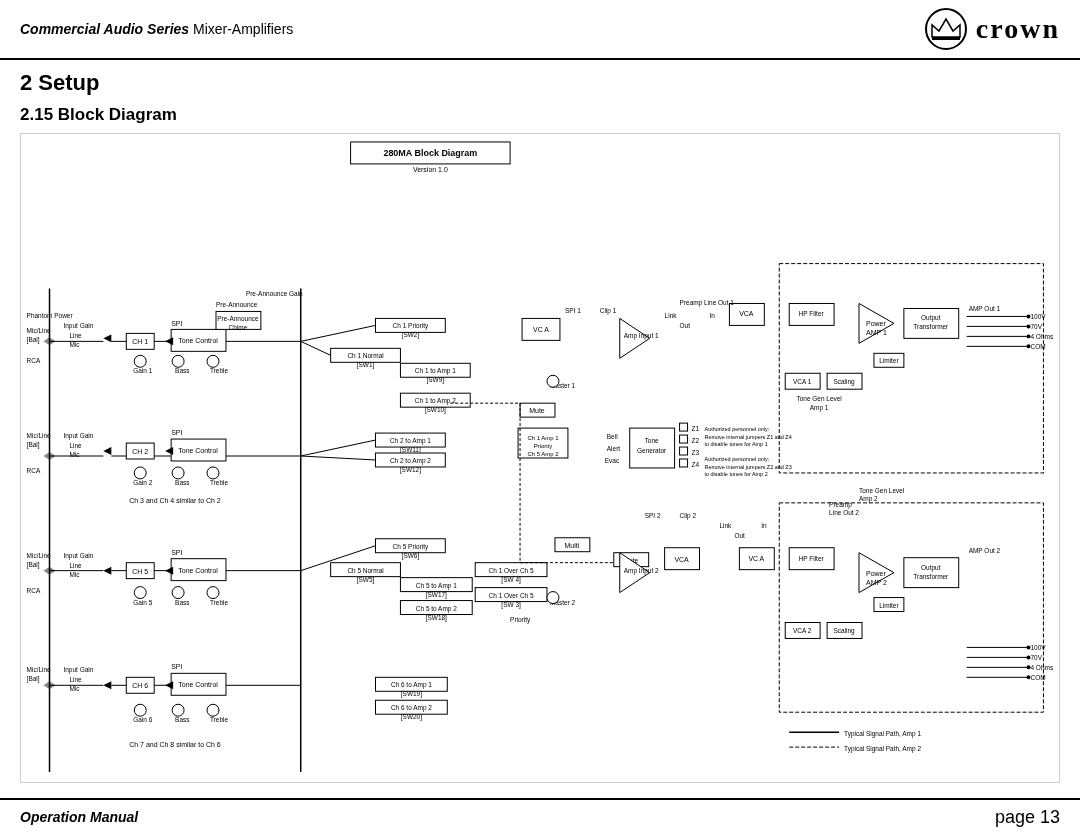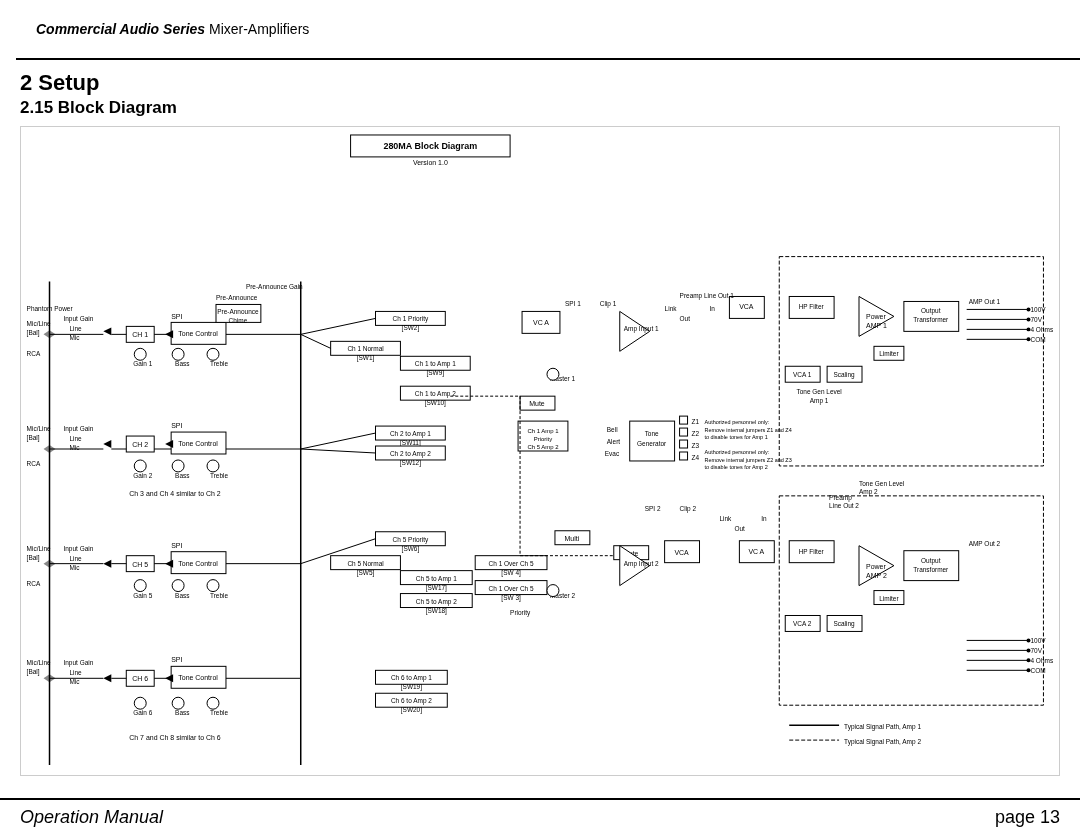--- a/index.html
+++ b/index.html
@@ -10,21 +10,21 @@
       font-family: Arial, Helvetica, sans-serif;
       font-size: 11px;
       color: #000;
       overflow: hidden;
       position: relative;
     }
 
     
     #header {
       position: absolute;
-      top: 0; left: 16px; right: 0;
+      top: 0; left: 0; right: 0;
       height: 60px;
       border-bottom: 2px solid #000;
       display: flex;
       align-items: center;
       justify-content: space-between;
       padding: 0 20px;
     }
     #header-title {
       font-size: 14px;
       color: #000;
@@ -56,41 +56,41 @@
       bottom: 0; left: 0; right: 0;
       height: 36px;
       border-top: 2px solid #000;
       display: flex;
       align-items: center;
       justify-content: space-between;
       padding: 0 20px;
     }
     #footer-left {
       font-style: italic;
-      font-weight: normal;
-      font-size: 18px;
+      font-weight: bold;
+      font-size: 14px;
     }
     #footer-right {
       font-size: 18px;
     }
 
     
     #main {
       position: absolute;
       top: 60px;
       bottom: 36px;
       left: 0; right: 0;
       padding: 10px 20px 10px 20px;
       overflow: hidden;
     }
 
     #section-title {
       font-size: 22px;
       font-weight: bold;
-      margin-bottom: 2px;
+      margin-bottom: 9px;
     }
     #section-subtitle {
       font-size: 17px;
       font-weight: bold;
       margin-bottom: 8px;
     }
 
     
     #diagram-container {
       position: relative;
@@ -104,20 +104,29 @@
       width: 100%;
       height: 100%;
     }
   </style>
 </head>
 <body>
 
 <div id="header">
   <div id="header-title">
     <em>Commercial Audio Series</em><span> Mixer-Amplifiers</span>
+  </div>
+  <div id="logo-area">
+    <svg id="crown-logo" viewBox="0 0 44 44" xmlns="http://www.w3.org/2000/svg">
+      <circle cx="22" cy="22" r="20" fill="none" stroke="#000" stroke-width="2"></circle>
+
+      <path d="M8 30 L8 18 L15 24 L22 12 L29 24 L36 18 L36 30 Z" fill="none" stroke="#000" stroke-width="1.5"></path>
+      <rect x="8" y="30" width="28" height="3" fill="#000"></rect>
+    </svg>
+    <span id="crown-text">crown</span>
   </div>
 </div>
 
 <div id="main">
   <div id="section-title">2 Setup</div>
   <div id="section-subtitle">2.15 Block Diagram</div>
 
   <div id="diagram-container">
     <svg id="diagram-svg" viewBox="0 0 1040 650" xmlns="http://www.w3.org/2000/svg" style="font-family:Arial,sans-serif;font-size:7px;">
 

